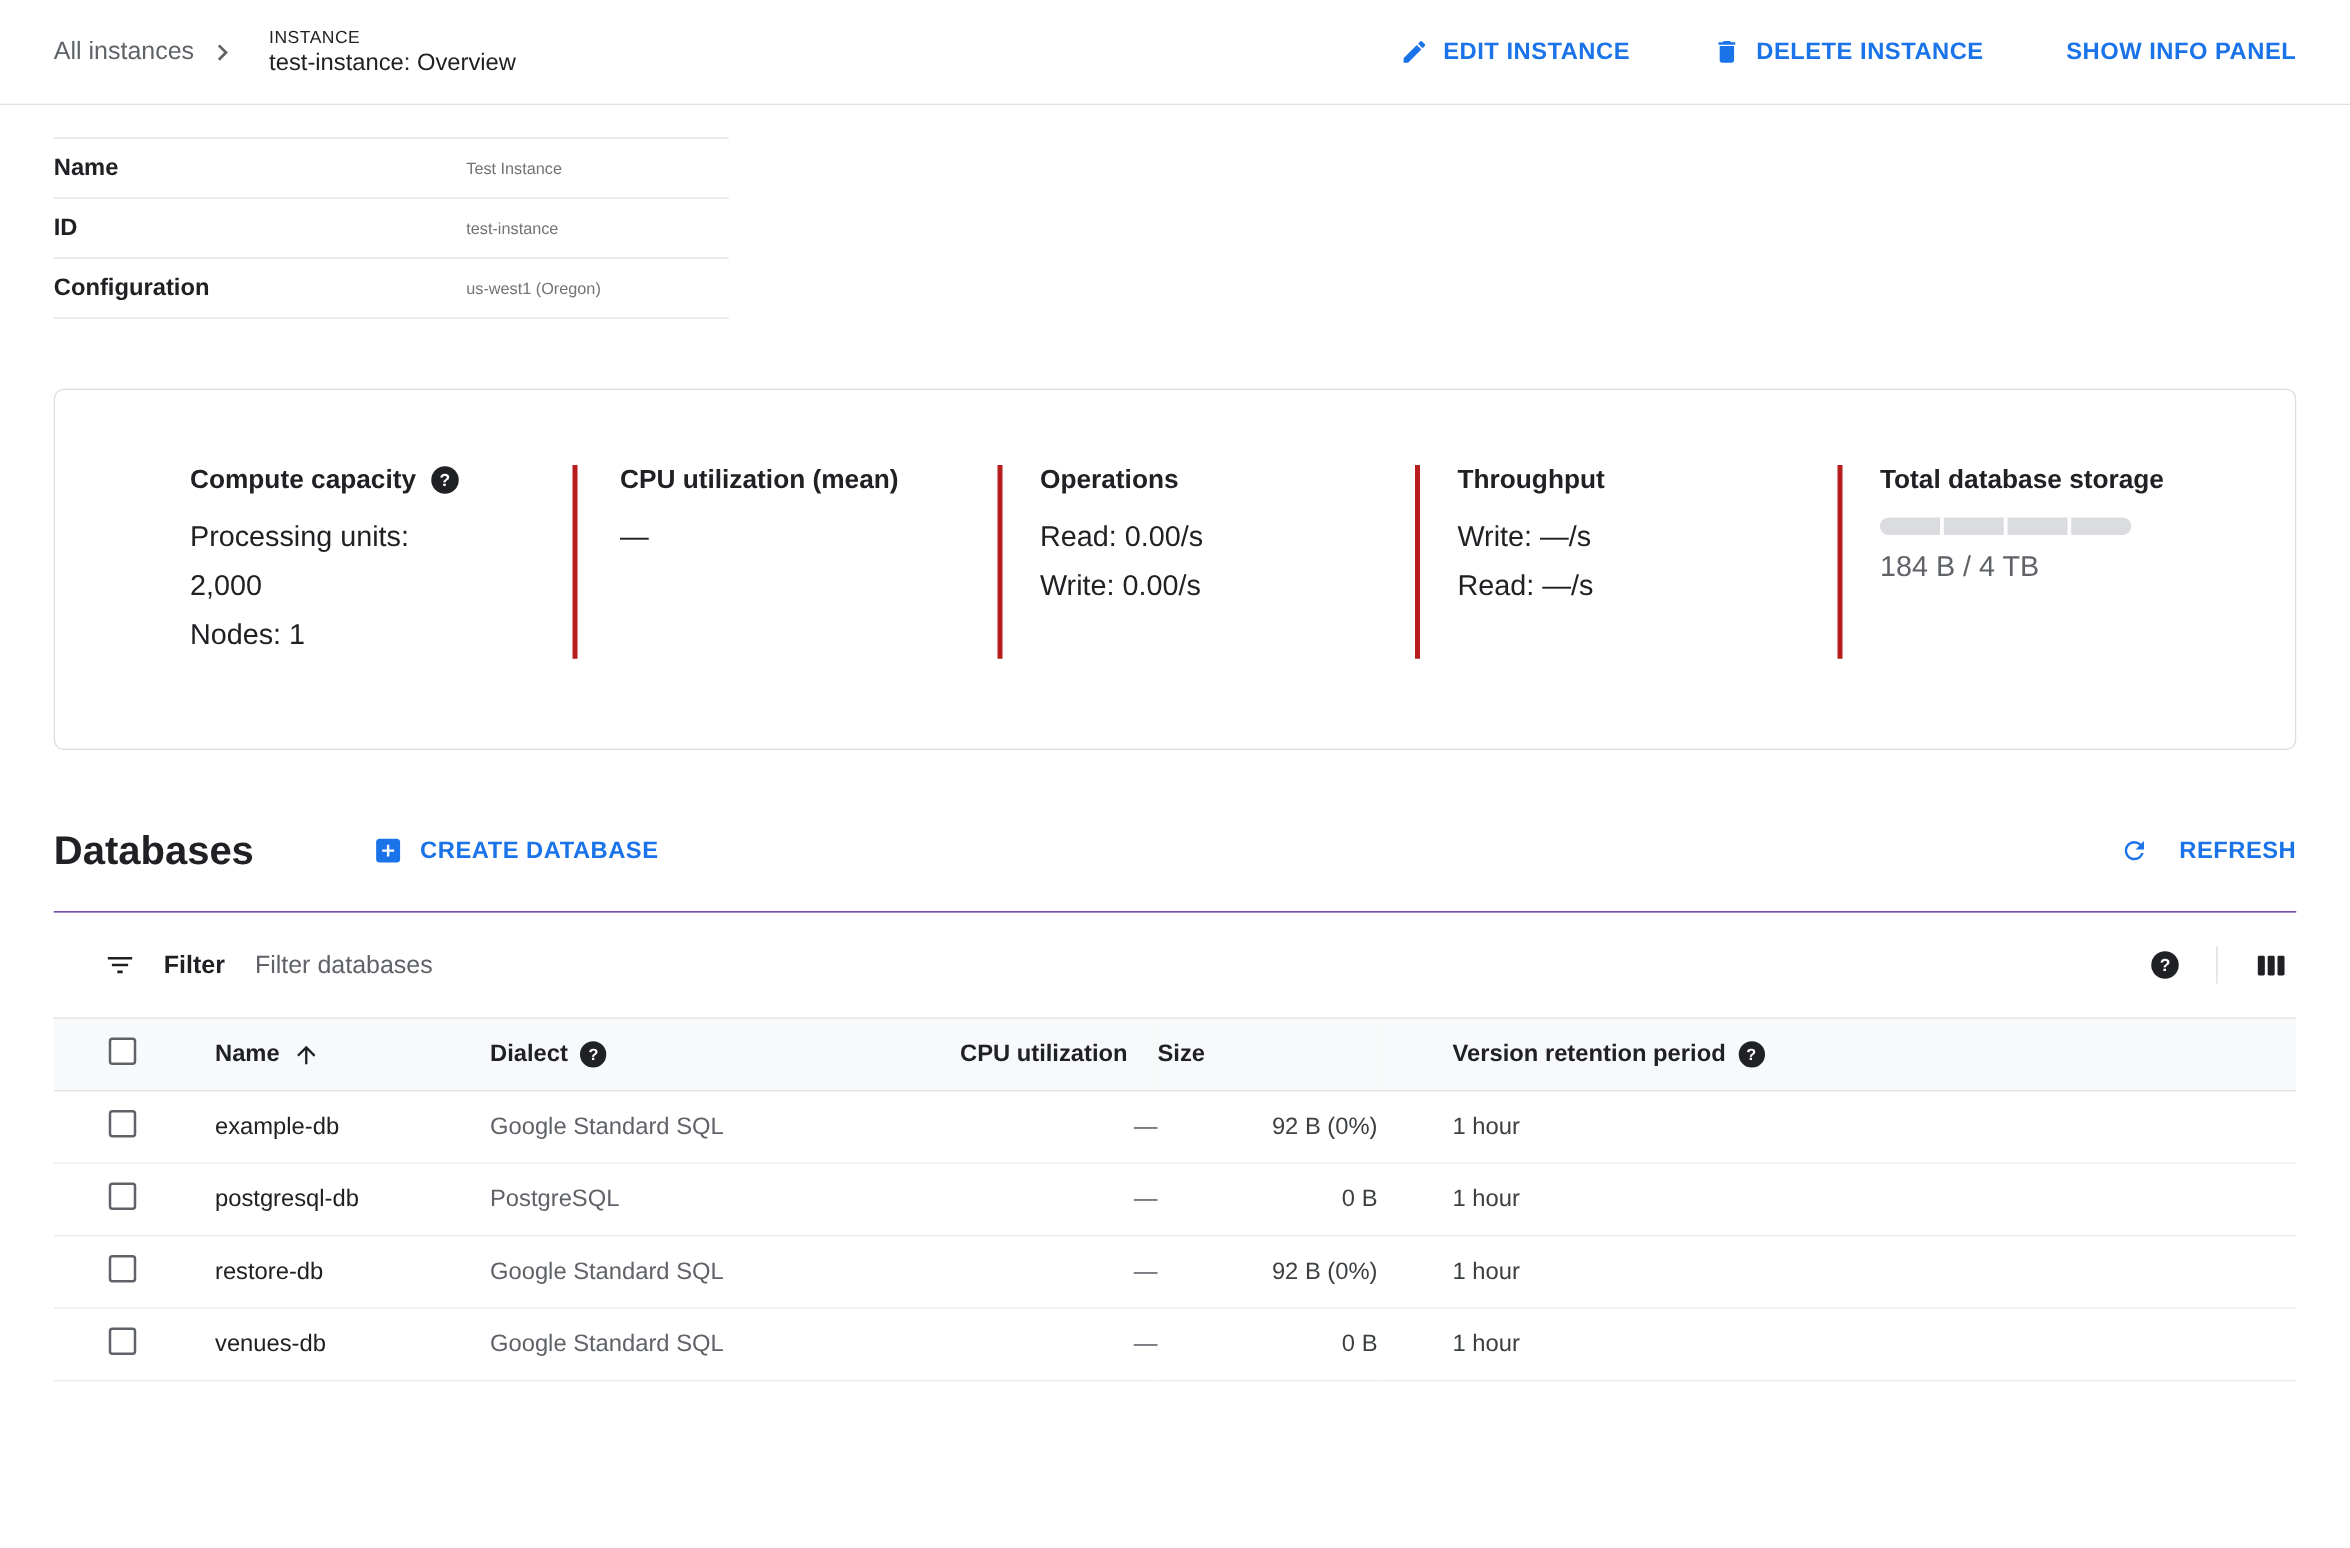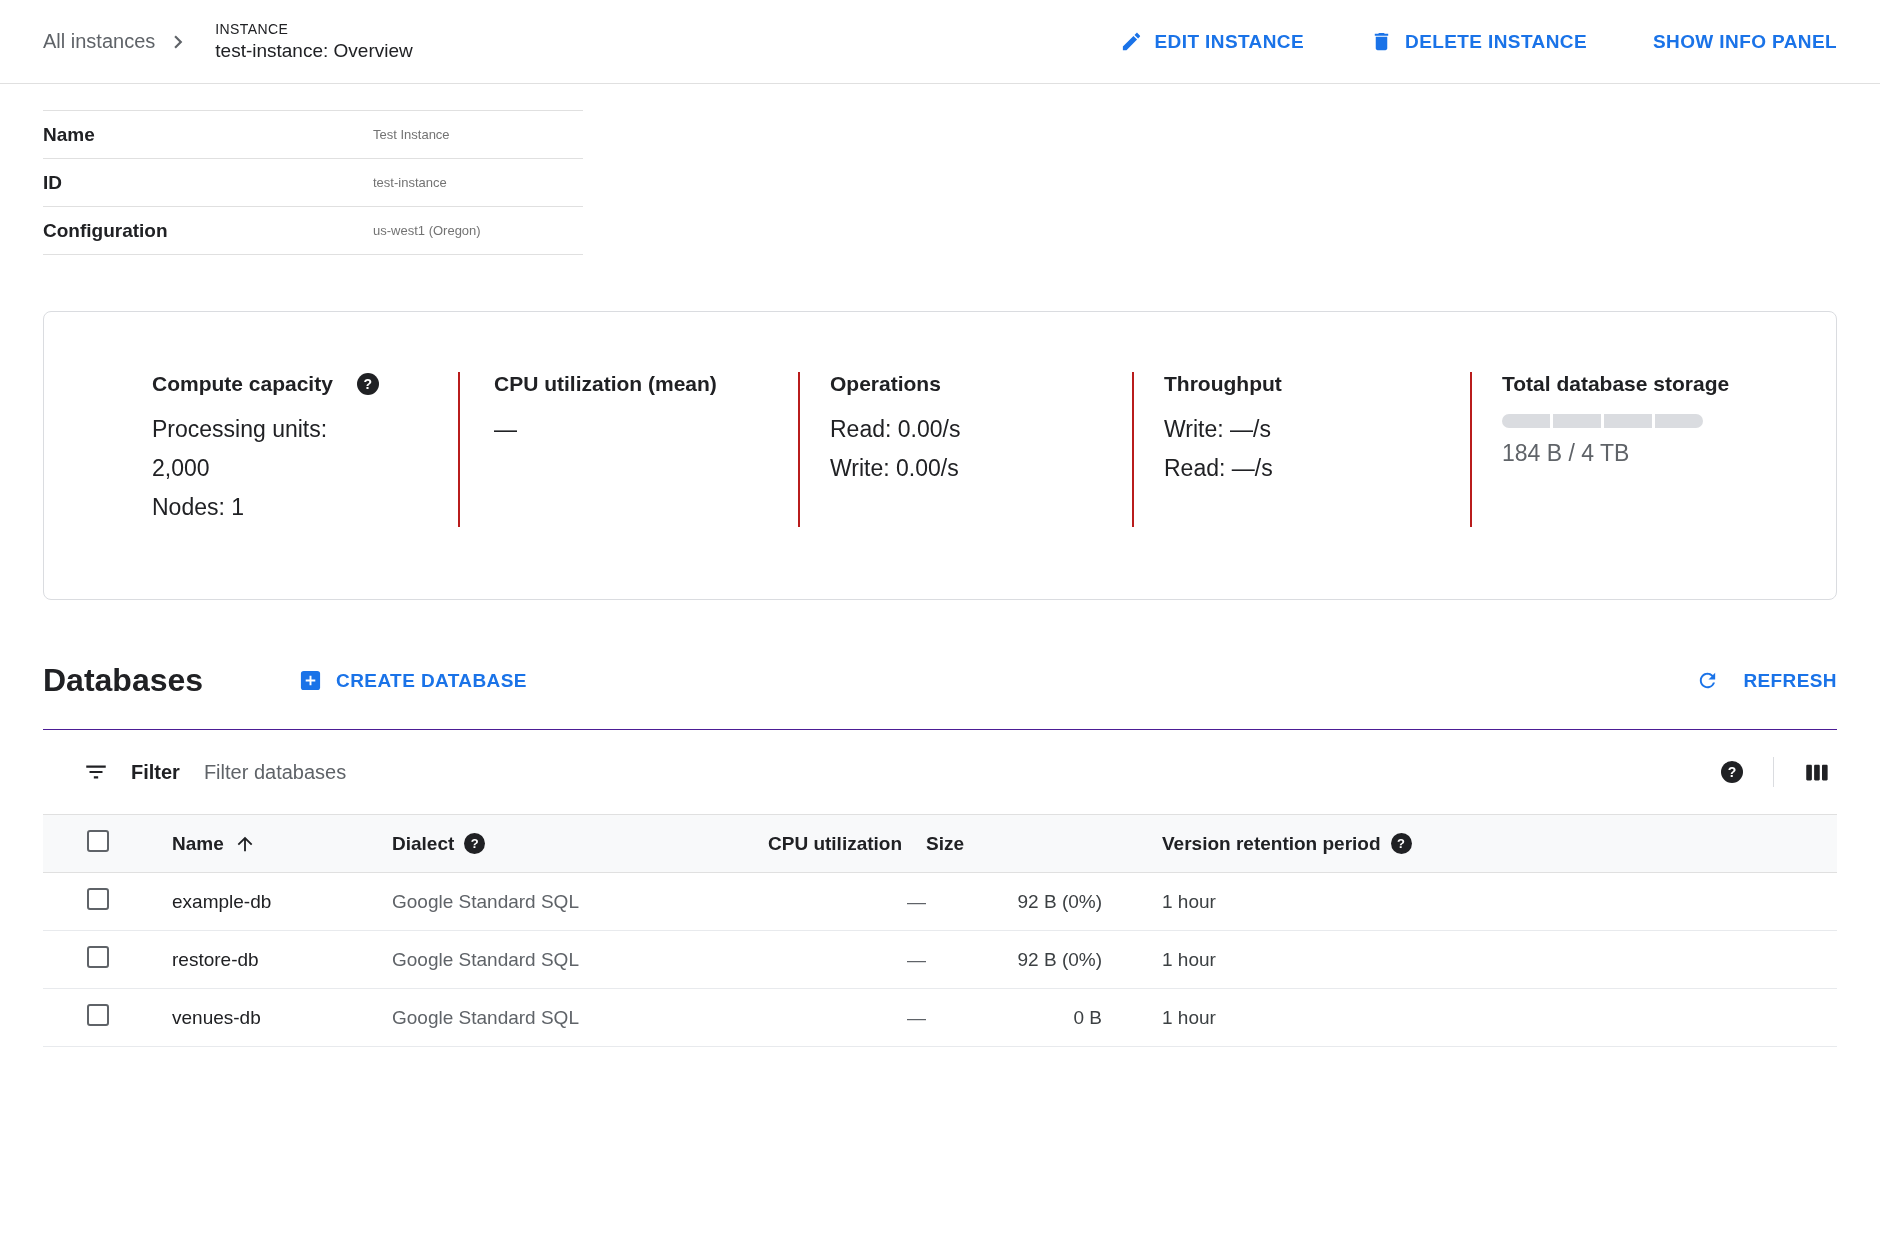--- a/index.html
+++ b/index.html
@@ -32,27 +32,27 @@
   h1.overview-title { font-size:34px; font-weight:600; margin:48px 0 0; }
 
   .kv { width:540px; margin-top:26px; border-top:1px solid #e0e0e0; }
   .kv-row { display:flex; height:48px; align-items:center; border-bottom:1px solid #e0e0e0; }
   .kv-label { width:330px; font-weight:700; font-size:19px; }
   .kv-value { font-size:13px; color:#737373; }
 
   
   .card { margin-top:56px; border:1px solid #dadce0; border-radius:8px;
           display:flex; padding:60px 0 72px; }
-  .metric { padding:0 30px; border-left:2px solid #b91c1c; }
+  .metric { padding:0 30px; border-left:4px solid #b91c1c; }
   .metric.m1 { width:414px; border-left:none; padding-left:108px; }
   .metric.m2 { width:340px; padding-left:34px; }
   .metric.m3 { width:334px; }
   .metric.m4 { width:338px; }
   .metric.m5 { flex:1; }
-  .metric-title { display:flex; align-items:center; gap:24px;
+  .metric-title { display:flex; align-items:center; gap:12px;
                   font-size:21px; font-weight:700; margin-bottom:14px; }
   .metric-line { font-size:23px; line-height:39px; }
   .qicon { width:22px; height:22px; min-width:22px; border-radius:50%;
            background:#202124; color:#fff; font-size:14px; font-weight:700;
            display:inline-flex; align-items:center; justify-content:center; }
   .sbar { display:flex; gap:3px; margin:18px 0 12px; }
   .sbar i { width:48px; height:14px; background:#dadce0; display:block; }
   .sbar i:first-child { border-radius:7px 0 0 7px; }
   .sbar i:last-child  { border-radius:0 7px 7px 0; }
   .storage-value { font-size:23px; color:#5f6368; }
@@ -283,20 +283,28 @@
       <tr>
         <td class="cb-cell"><span class="cb"></span></td>
         <td class="col-name">example-db</td>
         <td class="col-dialect">Google Standard SQL</td>
         <td class="col-cpu td-right">—</td>
         <td class="col-size td-right">92 B (0%)</td>
         <td class="col-ret ret-cell">1 hour</td>
       </tr>
       <tr>
         <td class="cb-cell"><span class="cb"></span></td>
+        <td class="col-name">postgresql-db</td>
+        <td class="col-dialect">PostgreSQL</td>
+        <td class="col-cpu td-right">—</td>
+        <td class="col-size td-right">0 B</td>
+        <td class="col-ret ret-cell">1 hour</td>
+      </tr>
+      <tr>
+        <td class="cb-cell"><span class="cb"></span></td>
         <td class="col-name">restore-db</td>
         <td class="col-dialect">Google Standard SQL</td>
         <td class="col-cpu td-right">—</td>
         <td class="col-size td-right">92 B (0%)</td>
         <td class="col-ret ret-cell">1 hour</td>
       </tr>
       <tr>
         <td class="cb-cell"><span class="cb"></span></td>
         <td class="col-name">venues-db</td>
         <td class="col-dialect">Google Standard SQL</td>

